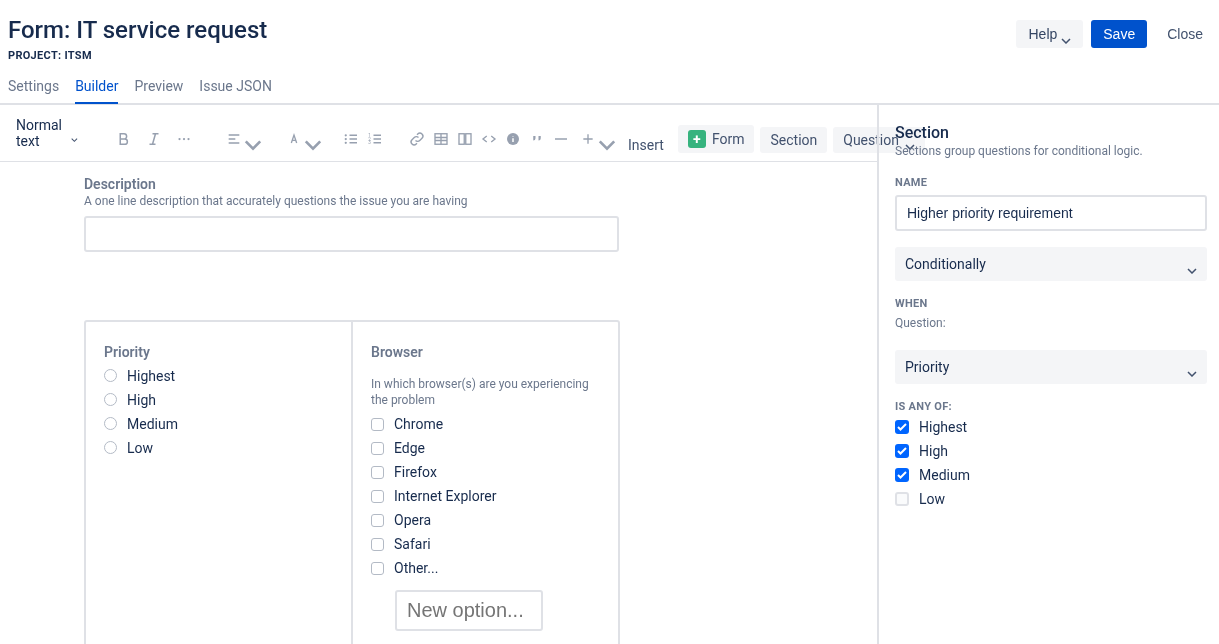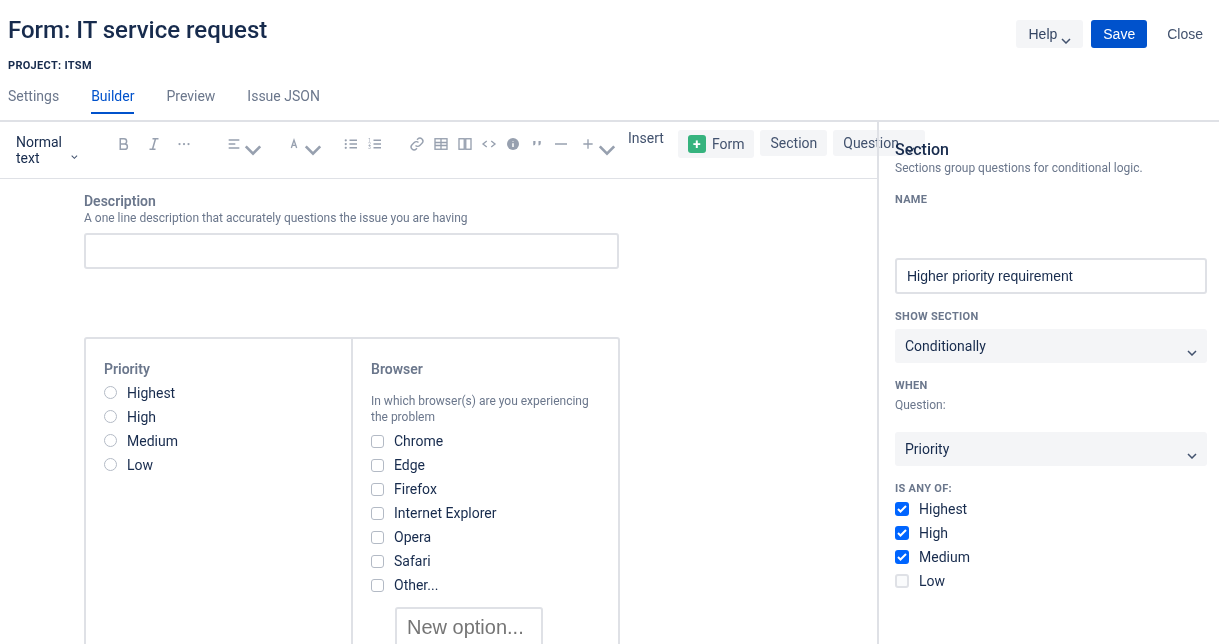--- a/index.html
+++ b/index.html
@@ -13,39 +13,39 @@
       overflow: hidden;
     }
     .header {
       display: flex;
       justify-content: space-between;
       align-items: flex-start;
       padding: 16px 4px 0 8px;
     }
     .header-left { display: flex; flex-direction: column; }
     .page-title { font-size: 24px; font-weight: 500; color: #172b4d; line-height: 1.2; }
-    .page-project { font-size: 11px; font-weight: 700; color: #172b4d; margin-top: 14px; letter-spacing: 0.3px; }
+    .page-project { font-size: 11px; font-weight: 700; color: #172b4d; margin-top: 4px; letter-spacing: 0.3px; }
     .header-actions { display: flex; align-items: center; gap: 8px; padding-top: 4px; }
     .btn { border: none; border-radius: 3px; padding: 6px 12px; font-size: 14px; cursor: pointer; display: inline-flex; align-items: center; gap: 4px; }
     .btn-subtle { background: #f4f5f7; color: #344563; }
     .btn-primary { background: #0052cc; color: #fff; }
     .btn-ghost { background: transparent; color: #42526e; }
     .chevron-down { width: 10px; height: 6px; display: inline-block; }
     .chevron-down svg { width: 100%; height: 100%; }
 
-    .tabs { display: flex; gap: 32px; padding: 10px 8px 8px 8px; border-bottom: 2px solid #dfe1e6; }
+    .tabs { display: flex; gap: 16px; padding: 10px 8px 1px 8px; border-bottom: 2px solid #dfe1e6; }
     .tab { padding: 6px 0 8px 0; color: #6b778c; cursor: pointer; position: relative; }
     .tab.active { color: #0052cc; }
     .tab.active::after { content: ""; position: absolute; left: 0; right: 0; bottom: -2px; height: 2px; background: #0052cc; }
 
     .main { display: flex; height: calc(644px - 90px); }
     .canvas-col { flex: 1; min-width: 0; }
     .sidebar { width: 342px; border-left: 2px solid #dfe1e6; padding: 18px 12px 12px 16px; }
 
-    .toolbar { display: flex; align-items: flex-start; padding: 8px 8px; gap: 6px; border-bottom: 1px solid #dfe1e6; }
+    .toolbar { display: flex; align-items: flex-end; padding: 8px 8px; gap: 6px; border-bottom: 1px solid #dfe1e6; }
     .toolbar-group { display: flex; align-items: center; gap: 2px; }
     .tb-divider { width: 1px; height: 22px; background: #dfe1e6; margin: 0 6px; }
     .tb-btn { width: 28px; height: 28px; display: inline-flex; align-items: center; justify-content: center; border-radius: 3px; color: #97a0af; cursor: pointer; }
     .tb-btn svg { width: 18px; height: 18px; }
     .tb-text-style { display: inline-flex; align-items: center; gap: 6px; padding: 4px 8px; color: #172b4d; background: #fff; border-radius: 3px; cursor: pointer; font-size: 14px; }
     .insert-label { color: #42526e; font-size: 14px; padding-left: 10px; }
     .pill { display: inline-flex; align-items: center; gap: 6px; padding: 5px 10px; border-radius: 3px; font-size: 14px; cursor: pointer; }
     .pill-green-icon { background: #36b37e; color: #fff; width: 18px; height: 18px; border-radius: 3px; display: inline-flex; align-items: center; justify-content: center; font-weight: 700; font-size: 14px; line-height: 1; }
     .pill.section-pill { background: #f4f5f7; color: #42526e; }
     .pill.form-pill { background: #f4f5f7; color: #42526e; }
@@ -63,21 +63,21 @@
     .q-sub { font-size: 12px; color: #6b778c; margin-bottom: 8px; line-height: 1.35; margin-top: 16px; }
     .radio-row, .check-row { display: flex; align-items: center; gap: 10px; margin-bottom: 8px; }
     .radio-circle { width: 13px; height: 13px; border: 1px solid #b3bac5; border-radius: 50%; }
     .check-box { width: 13px; height: 13px; border: 1px solid #b3bac5; border-radius: 3px; }
     .option-label { color: #172b4d; font-size: 14px; }
     .new-option-input { display: inline-block; border: 2px solid #dfe1e6; border-radius: 3px; padding: 7px 10px; font-size: 20px; color: #6b778c; width: 148px; margin-top: 6px; margin-left: 24px; }
 
     .sidebar-title { font-size: 16px; font-weight: 500; color: #172b4d; margin-bottom: 2px; }
     .sidebar-sub { font-size: 12px; color: #6b778c; margin-bottom: 18px; }
     .field-label { font-size: 11px; font-weight: 700; color: #6b778c; letter-spacing: 0.3px; margin-bottom: 6px; }
-    .field-input { width: 100%; border: 2px solid #dfe1e6; border-radius: 3px; padding: 8px 10px; font-size: 14px; color: #172b4d; background: #fff; margin-bottom: 16px; margin-top: 46px; }
+    .field-input { width: 100%; border: 2px solid #dfe1e6; border-radius: 3px; padding: 8px 10px; font-size: 14px; color: #172b4d; background: #fff; margin-bottom: 16px; }
     .select-box { width: 100%; border: none; border-radius: 3px; padding: 9px 10px; font-size: 14px; color: #172b4d; background: #f4f5f7; display: flex; justify-content: space-between; align-items: center; margin-bottom: 16px; cursor: pointer; }
     .sub-label { font-size: 12px; color: #6b778c; margin-bottom: 20px; }
     .check-row-side { display: flex; align-items: center; gap: 10px; margin-bottom: 8px; }
     .check-filled { width: 14px; height: 14px; border-radius: 3px; background: #0065ff; display: inline-flex; align-items: center; justify-content: center; }
     .check-filled svg { width: 10px; height: 10px; }
     .check-empty { width: 14px; height: 14px; border-radius: 3px; border: 2px solid #dfe1e6; background: #fafbfc; }
   </style>
 </head>
 <body>
 
@@ -307,21 +307,20 @@
     </div>
   </div>
 
   <div class="sidebar">
     <div class="sidebar-title">Section</div>
     <div class="sidebar-sub">Sections group questions for conditional logic.</div>
 
     <div class="field-label">NAME</div>
     <input class="field-input" value="Higher priority requirement" style="">
 
-    <div class="field-label">SHOW SECTION</div>
     <div class="select-box">
       <span>Conditionally</span>
       <span class="chevron-down">
         <svg viewBox="0 0 10 6">
             <path d="M1 1l4 4 4-4" stroke="#42526e" stroke-width="1.5" fill="none"></path>
           </svg>
       </span>
     </div>
 
     <div class="field-label">WHEN</div>

